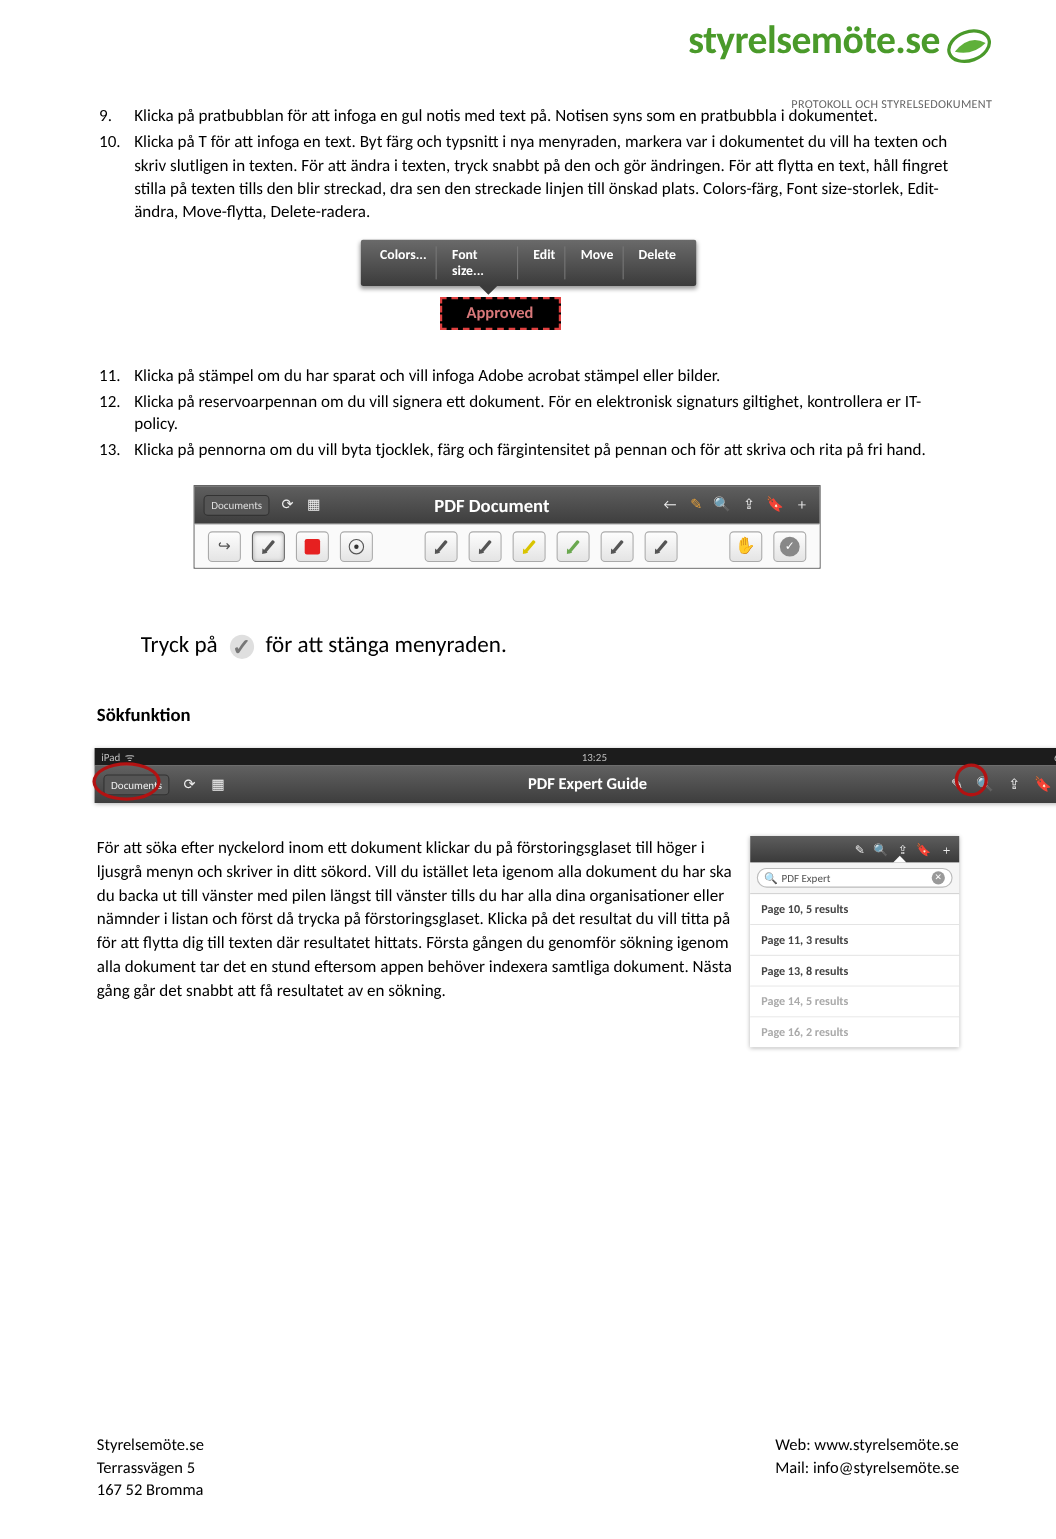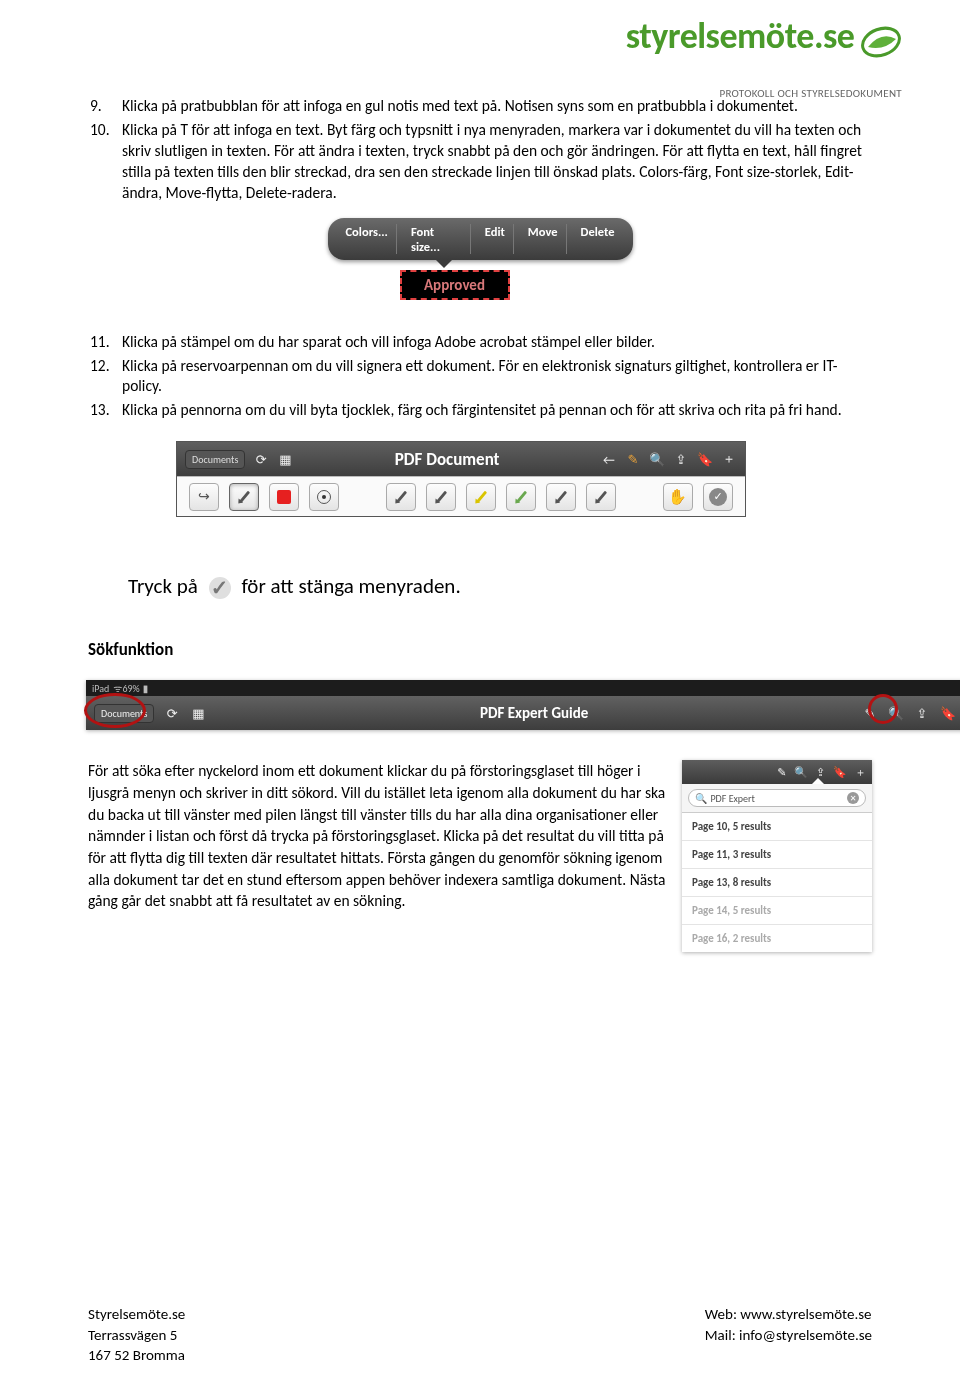--- a/index.html
+++ b/index.html
@@ -43,21 +43,21 @@
   
   .list { margin-top: 8px; }
   .li { display: flex; margin-bottom: 3px; line-height: 1.35; }
   .li .num { width: 34px; flex-shrink: 0; padding-left: 2px; }
   .li .txt { flex: 1; }
 
   
   .fig1 { margin: 14px auto 32px auto; width: 305px; }
   .fig1-bar {
     background: linear-gradient(#6a6a6a,#3b3b3b);
-    border-radius: 16px;
+    border-radius: 2px;
     padding: 6px 10px;
     display: flex;
     gap: 6px;
     color: #fff;
     font-size: 12.5px;
     font-weight: bold;
     box-shadow: 0 2px 4px rgba(0,0,0,.4);
   }
   .fig1-bar span { border-right: 1px solid #777; padding: 0 8px; }
   .fig1-bar span:last-child { border-right: none; }
@@ -339,20 +339,21 @@
       </span>
     <span>för att stänga menyraden.</span>
   </div>
 
   <h3 class="section">Sökfunktion</h3>
 
   <div class="fig3">
     <div class="fig3-status">
       <span>iPad</span>
         <span style="margin-left:4px;">ᯤ</span>
+      <span class="ctr">13:25</span>
       <span>69%</span>
         <span style="margin-left:3px;">▮</span>
     </div>
     <div class="fig3-nav">
       <span class="circ-red left"></span>
       <span class="doc-btn" style="background:#555;border:1px solid #333;border-radius:4px;padding:2px 6px;font-size:10px;">Documents</span>
       <span class="mini-icon">⟳</span>
       <span class="mini-icon">▦</span>
       <span class="fig3-title">PDF Expert Guide</span>
       <span class="mini-icon">✎</span>

